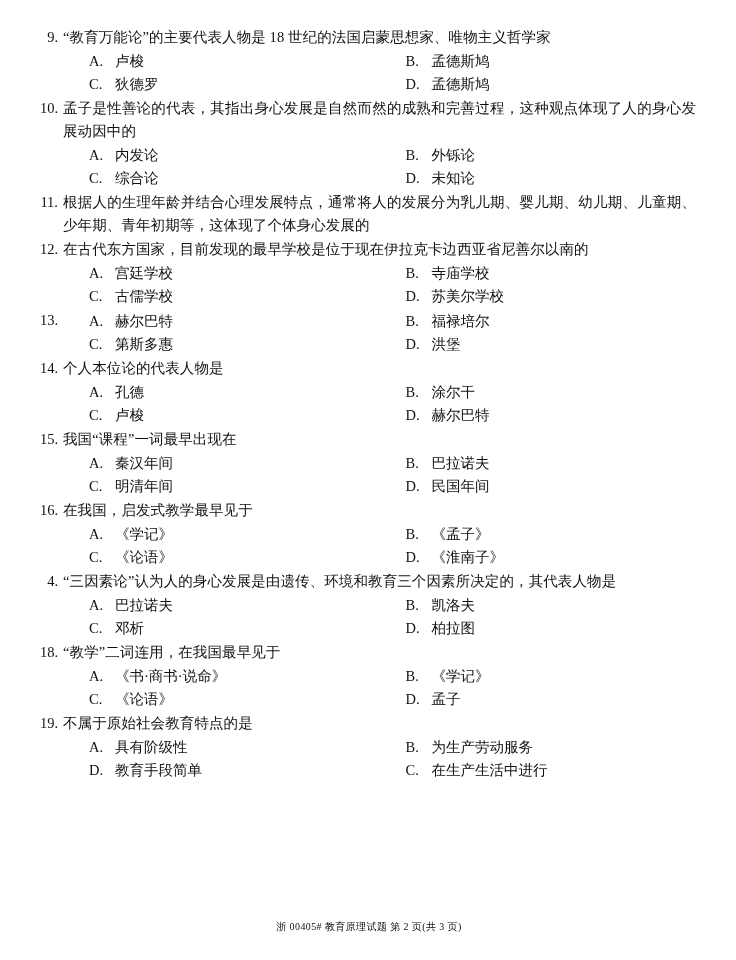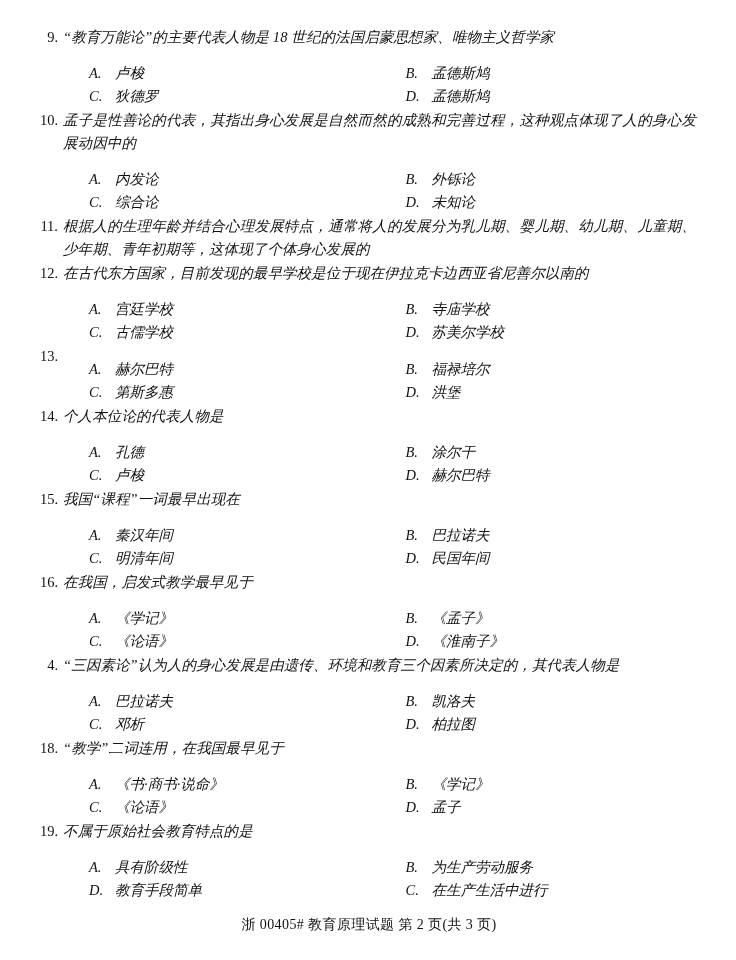--- a/index.html
+++ b/index.html
@@ -35,53 +35,52 @@
     width: 30px;
     text-align: right;
     font-size: 14.5px;
     line-height: 23px;
     padding-right: 5px;
     white-space: nowrap;
   }
   .qbody {
     flex: 1 1 auto;
     min-width: 0;
-    font-style: italic;
   }
   .qstem {
     font-size: 14.5px;
     line-height: 23px;
     text-align: justify;
     text-justify: inter-ideograph;
     letter-spacing: 0.1px;
   }
   .options {
     display: flex;
     flex-wrap: wrap;
-    margin-top: 13px;
+    margin-top: 1px;
   }
   .opt {
     box-sizing: border-box;
     width: 50%;
     font-size: 14.5px;
     line-height: 23px;
     padding-left: 26px;
     white-space: nowrap;
   }
   .opt .lab {
     display: inline-block;
     min-width: 26px;
   }
   .footer {
     position: absolute;
     left: 2px;
     right: 0;
     bottom: 26px;
     text-align: center;
-    font-size: 14px;
+    font-size: 10px;
     letter-spacing: 0.4px;
   }
 </style>
 </head>
 <body>
 
 <div class="page">
   <div class="qlist">
 
     <div class="question">

